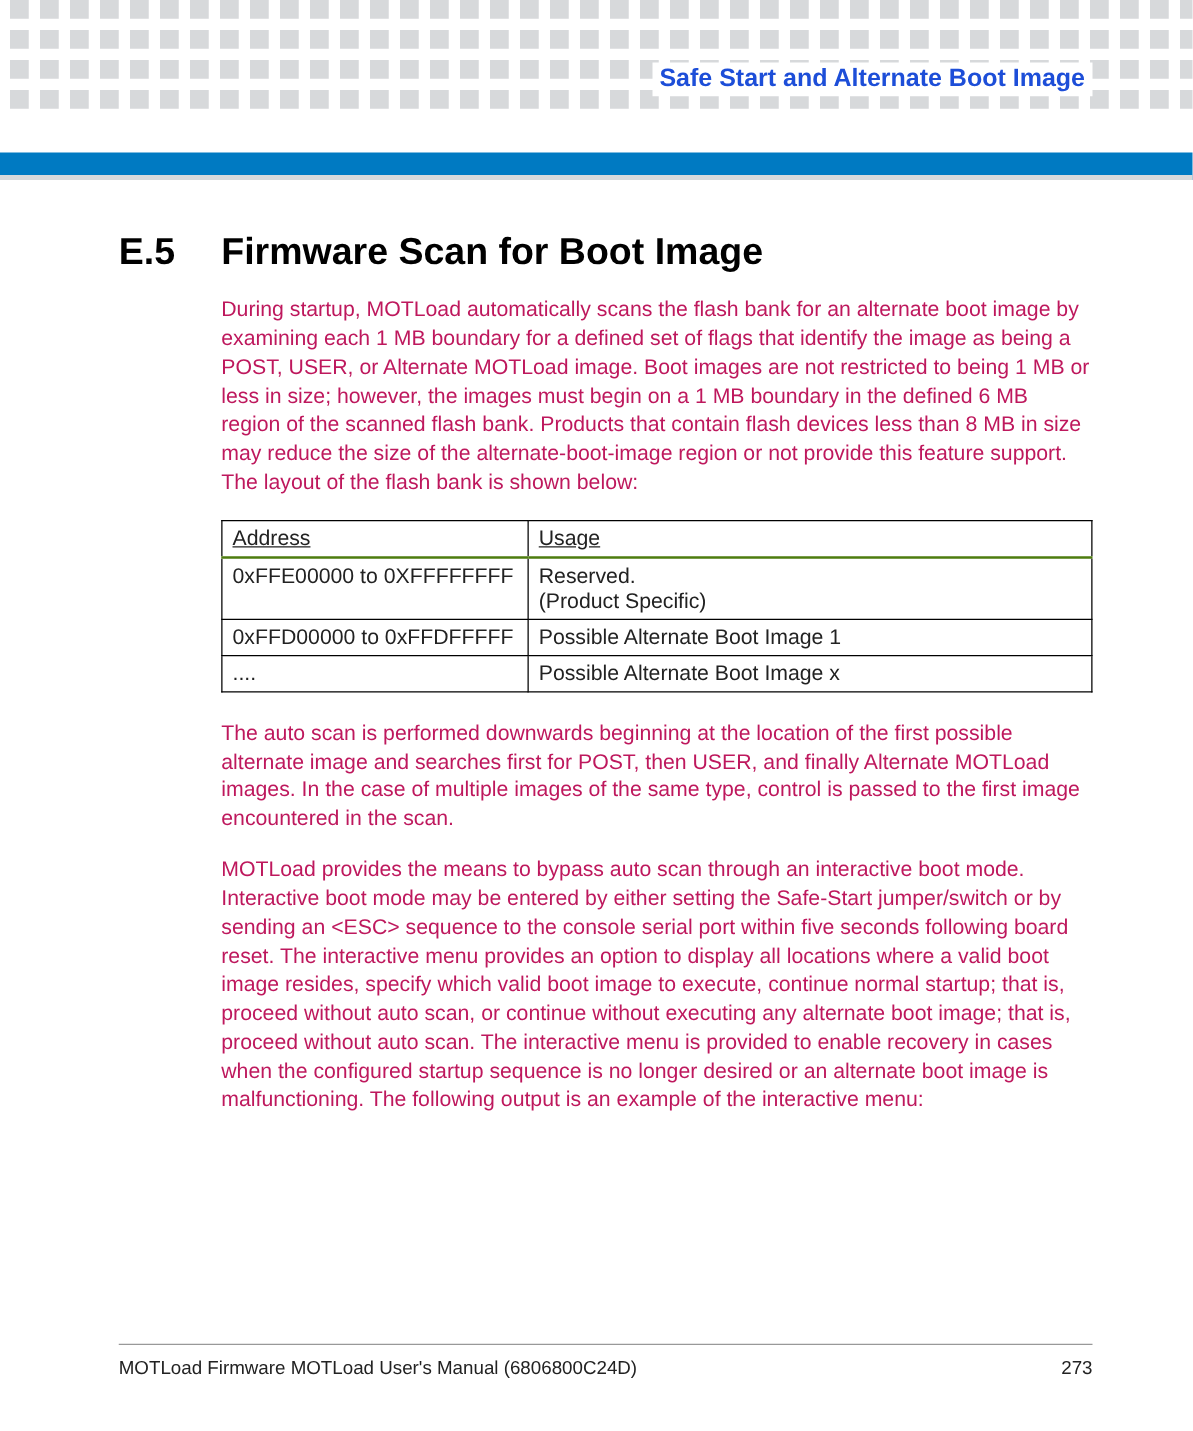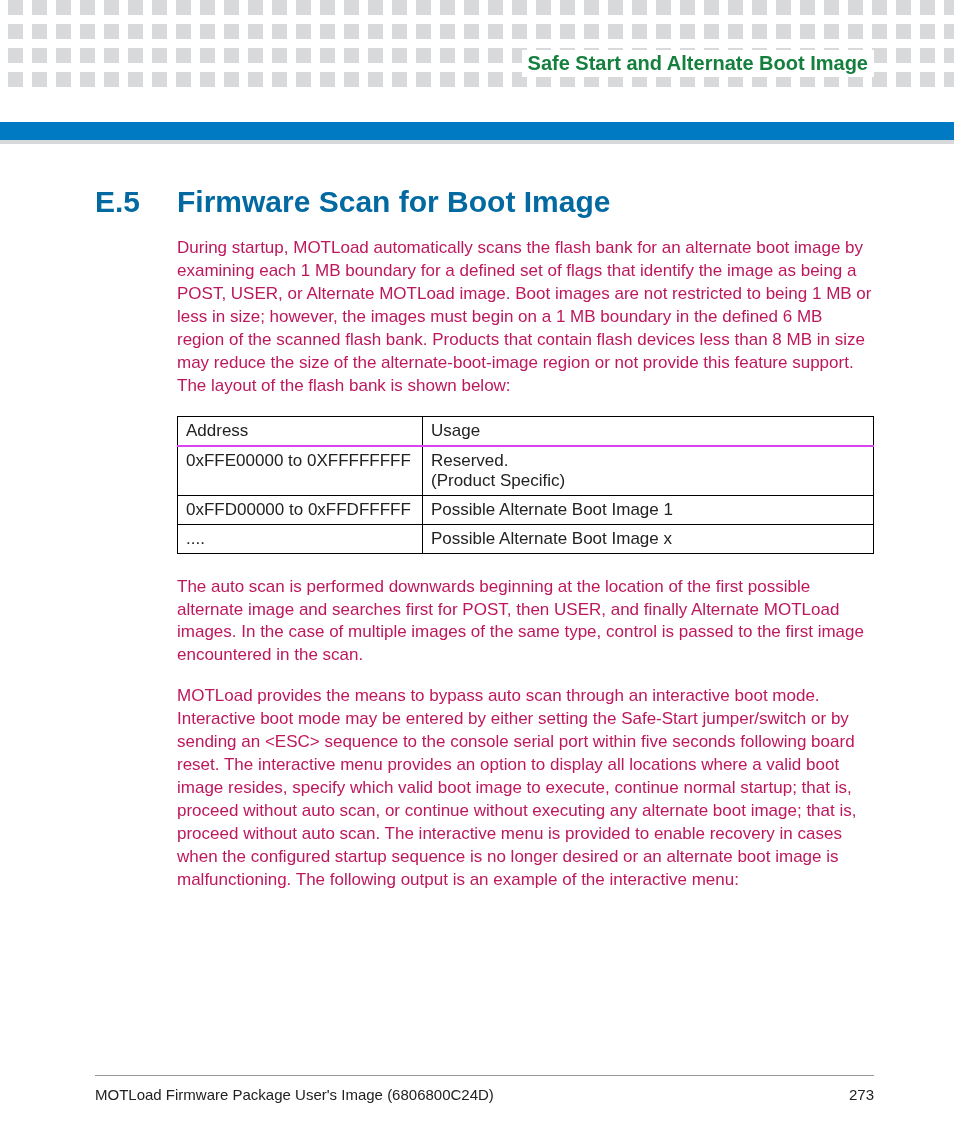--- a/index.html
+++ b/index.html
@@ -15,21 +15,21 @@
       position: absolute;
       top: 0; left: 0; right: 0;
       height: 100px;
       overflow: hidden;
     }
     .dot-row { display: flex; gap: 9px; margin-bottom: 9px; padding-left: 8px; }
     .dot { width: 15px; height: 15px; background: #d7d9db; flex-shrink: 0; }
     .header-title {
       position: absolute;
       top: 50px; right: 80px;
-      color: #15803d;
+      color: #1d4ed8;
       font-weight: 700;
       font-size: 20px;
       background: #fff;
       padding: 2px 6px;
       z-index: 2;
     }
     .blue-bar {
       position: absolute;
       top: 122px; left: 0; right: 0;
       height: 22px;
@@ -38,21 +38,21 @@
     }
     .content {
       position: absolute;
       top: 185px;
       left: 95px;
       right: 80px;
     }
     .section-heading {
       display: flex;
       align-items: flex-start;
-      color: #0369a1;
+      color: #000000;
       font-weight: 700;
       margin-bottom: 18px;
     }
     .sec-num { font-size: 30px; width: 82px; }
     .sec-title { font-size: 30px; }
     .body-text {
       margin-left: 82px;
       font-size: 17px;
       line-height: 1.35;
       margin-bottom: 18px;
@@ -63,21 +63,21 @@
       border-collapse: collapse;
       width: calc(100% - 82px);
       margin-bottom: 22px;
     }
     table.flash td {
       border: 1px solid #000;
       padding: 4px 8px;
       font-size: 17px;
       vertical-align: top;
     }
-    table.flash tr.hdr td { border-bottom: 2px solid #d946ef; }
+    table.flash tr.hdr td { border-bottom: 2px solid #4d7c0f; text-decoration: underline; }
     .col-addr { width: 245px; }
     .footer {
       position: absolute;
       left: 95px; right: 80px;
       bottom: 42px;
       border-top: 1px solid #999;
       padding-top: 10px;
       display: flex;
       justify-content: space-between;
       font-size: 15px;
@@ -290,15 +290,15 @@
       <td>Possible Alternate Boot Image x</td>
     </tr>
   </tbody>
     </table>
 
   <p class="body-text">The auto scan is performed downwards beginning at the location of the first possible alternate image and searches first for POST, then USER, and finally Alternate MOTLoad images. In the case of multiple images of the same type, control is passed to the first image encountered in the scan.</p>
   <p class="body-text">MOTLoad provides the means to bypass auto scan through an interactive boot mode. Interactive boot mode may be entered by either setting the Safe-Start jumper/switch or by sending an &lt;ESC&gt; sequence to the console serial port within five seconds following board reset. The interactive menu provides an option to display all locations where a valid boot image resides, specify which valid boot image to execute, continue normal startup; that is, proceed without auto scan, or continue without executing any alternate boot image; that is, proceed without auto scan. The interactive menu is provided to enable recovery in cases when the configured startup sequence is no longer desired or an alternate boot image is malfunctioning. The following output is an example of the interactive menu:</p>
 </div>
 
 <div class="footer">
-  <span>MOTLoad Firmware Package User's Image (6806800C24D)</span>
+  <span>MOTLoad Firmware MOTLoad User's Manual (6806800C24D)</span>
   <span>273</span>
 </div>
 
 </body></html>

